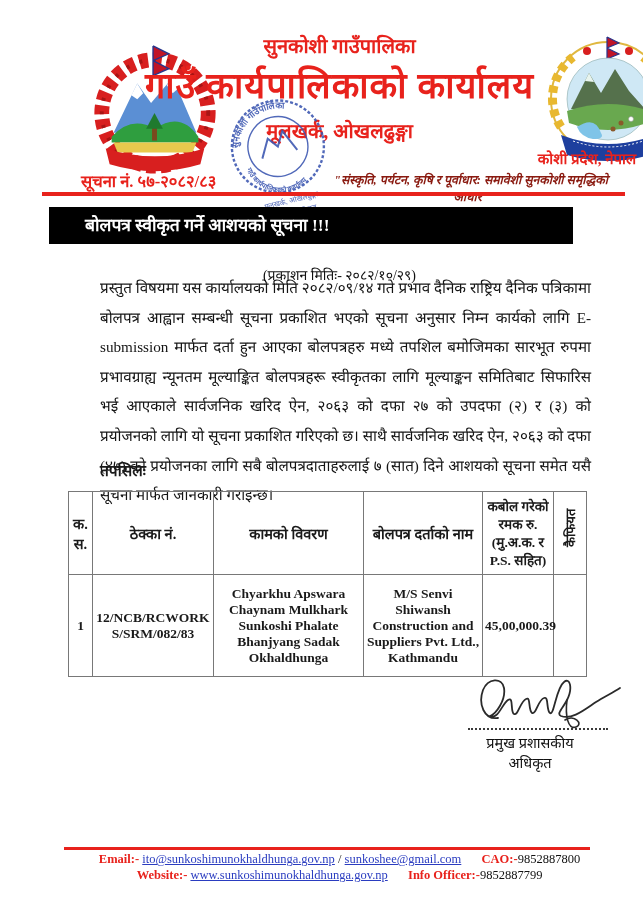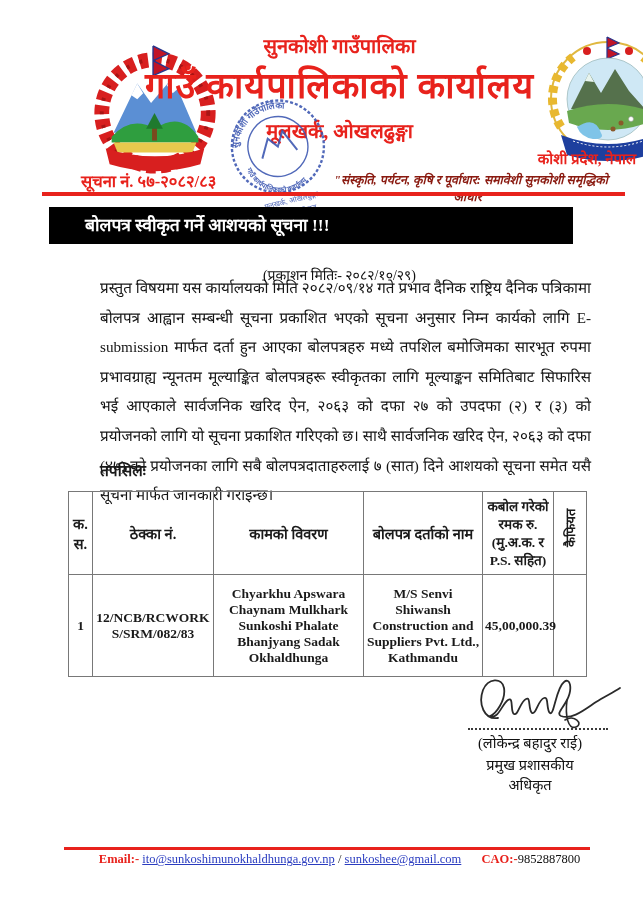--- a/index.html
+++ b/index.html
@@ -164,27 +164,32 @@
   </tr>
 </tbody>
   </table>
 
 <div class="abs sig-block">
   <svg width="156" height="58" viewBox="0 0 156 58">
     <path d="M30,44 C16,46 10,30 15,16 C20,4 34,3 36,14 C38,26 28,40 22,42 C30,46 34,30 40,26 C46,22 42,38 46,40 C50,42 52,28 58,25 C63,22 60,36 64,39 C68,41 70,26 76,24 C81,22 78,36 82,39 C86,42 88,14 96,8 C102,3 105,14 99,26 C95,34 88,40 93,42 C104,46 116,36 128,28 C136,23 146,18 152,14" fill="none" stroke="#2a2a2a" stroke-width="1.8" stroke-linecap="round"></path>
     <path d="M99,26 C97,42 100,56 108,53 C116,50 106,40 97,46" fill="none" stroke="#2a2a2a" stroke-width="1.6" stroke-linecap="round"></path>
   </svg>
   <div class="sig-line"></div>
-  <div class="sig-name">(लोकेन्द्र बहादुर राई)</div>
   <div class="sig-post">प्रमुख प्रशासकीय अधिकृत</div>
 </div>
 
 <div class="abs rule-red-bottom"></div>
 <div class="abs footer">
   <div>
     <span class="f-label">Email:-</span>
     <a class="f-link">ito@sunkoshimunokhaldhunga.gov.np</a>
     <span>/</span>
     <a class="f-link">sunkoshee@gmail.com</a>
     <span class="sp"></span>
     <span class="f-label">CAO:-</span><span class="f-phone">9852887800</span>
   </div>
+  <div>
+    <span class="f-label">Website:-</span>
+    <a class="f-link">www.sunkoshimunokhaldhunga.gov.np</a>
+    <span class="sp"></span>
+    <span class="f-label">Info Officer:-</span><span class="f-phone">9852887799</span>
+  </div>
 </div>
 
 </body></html>

